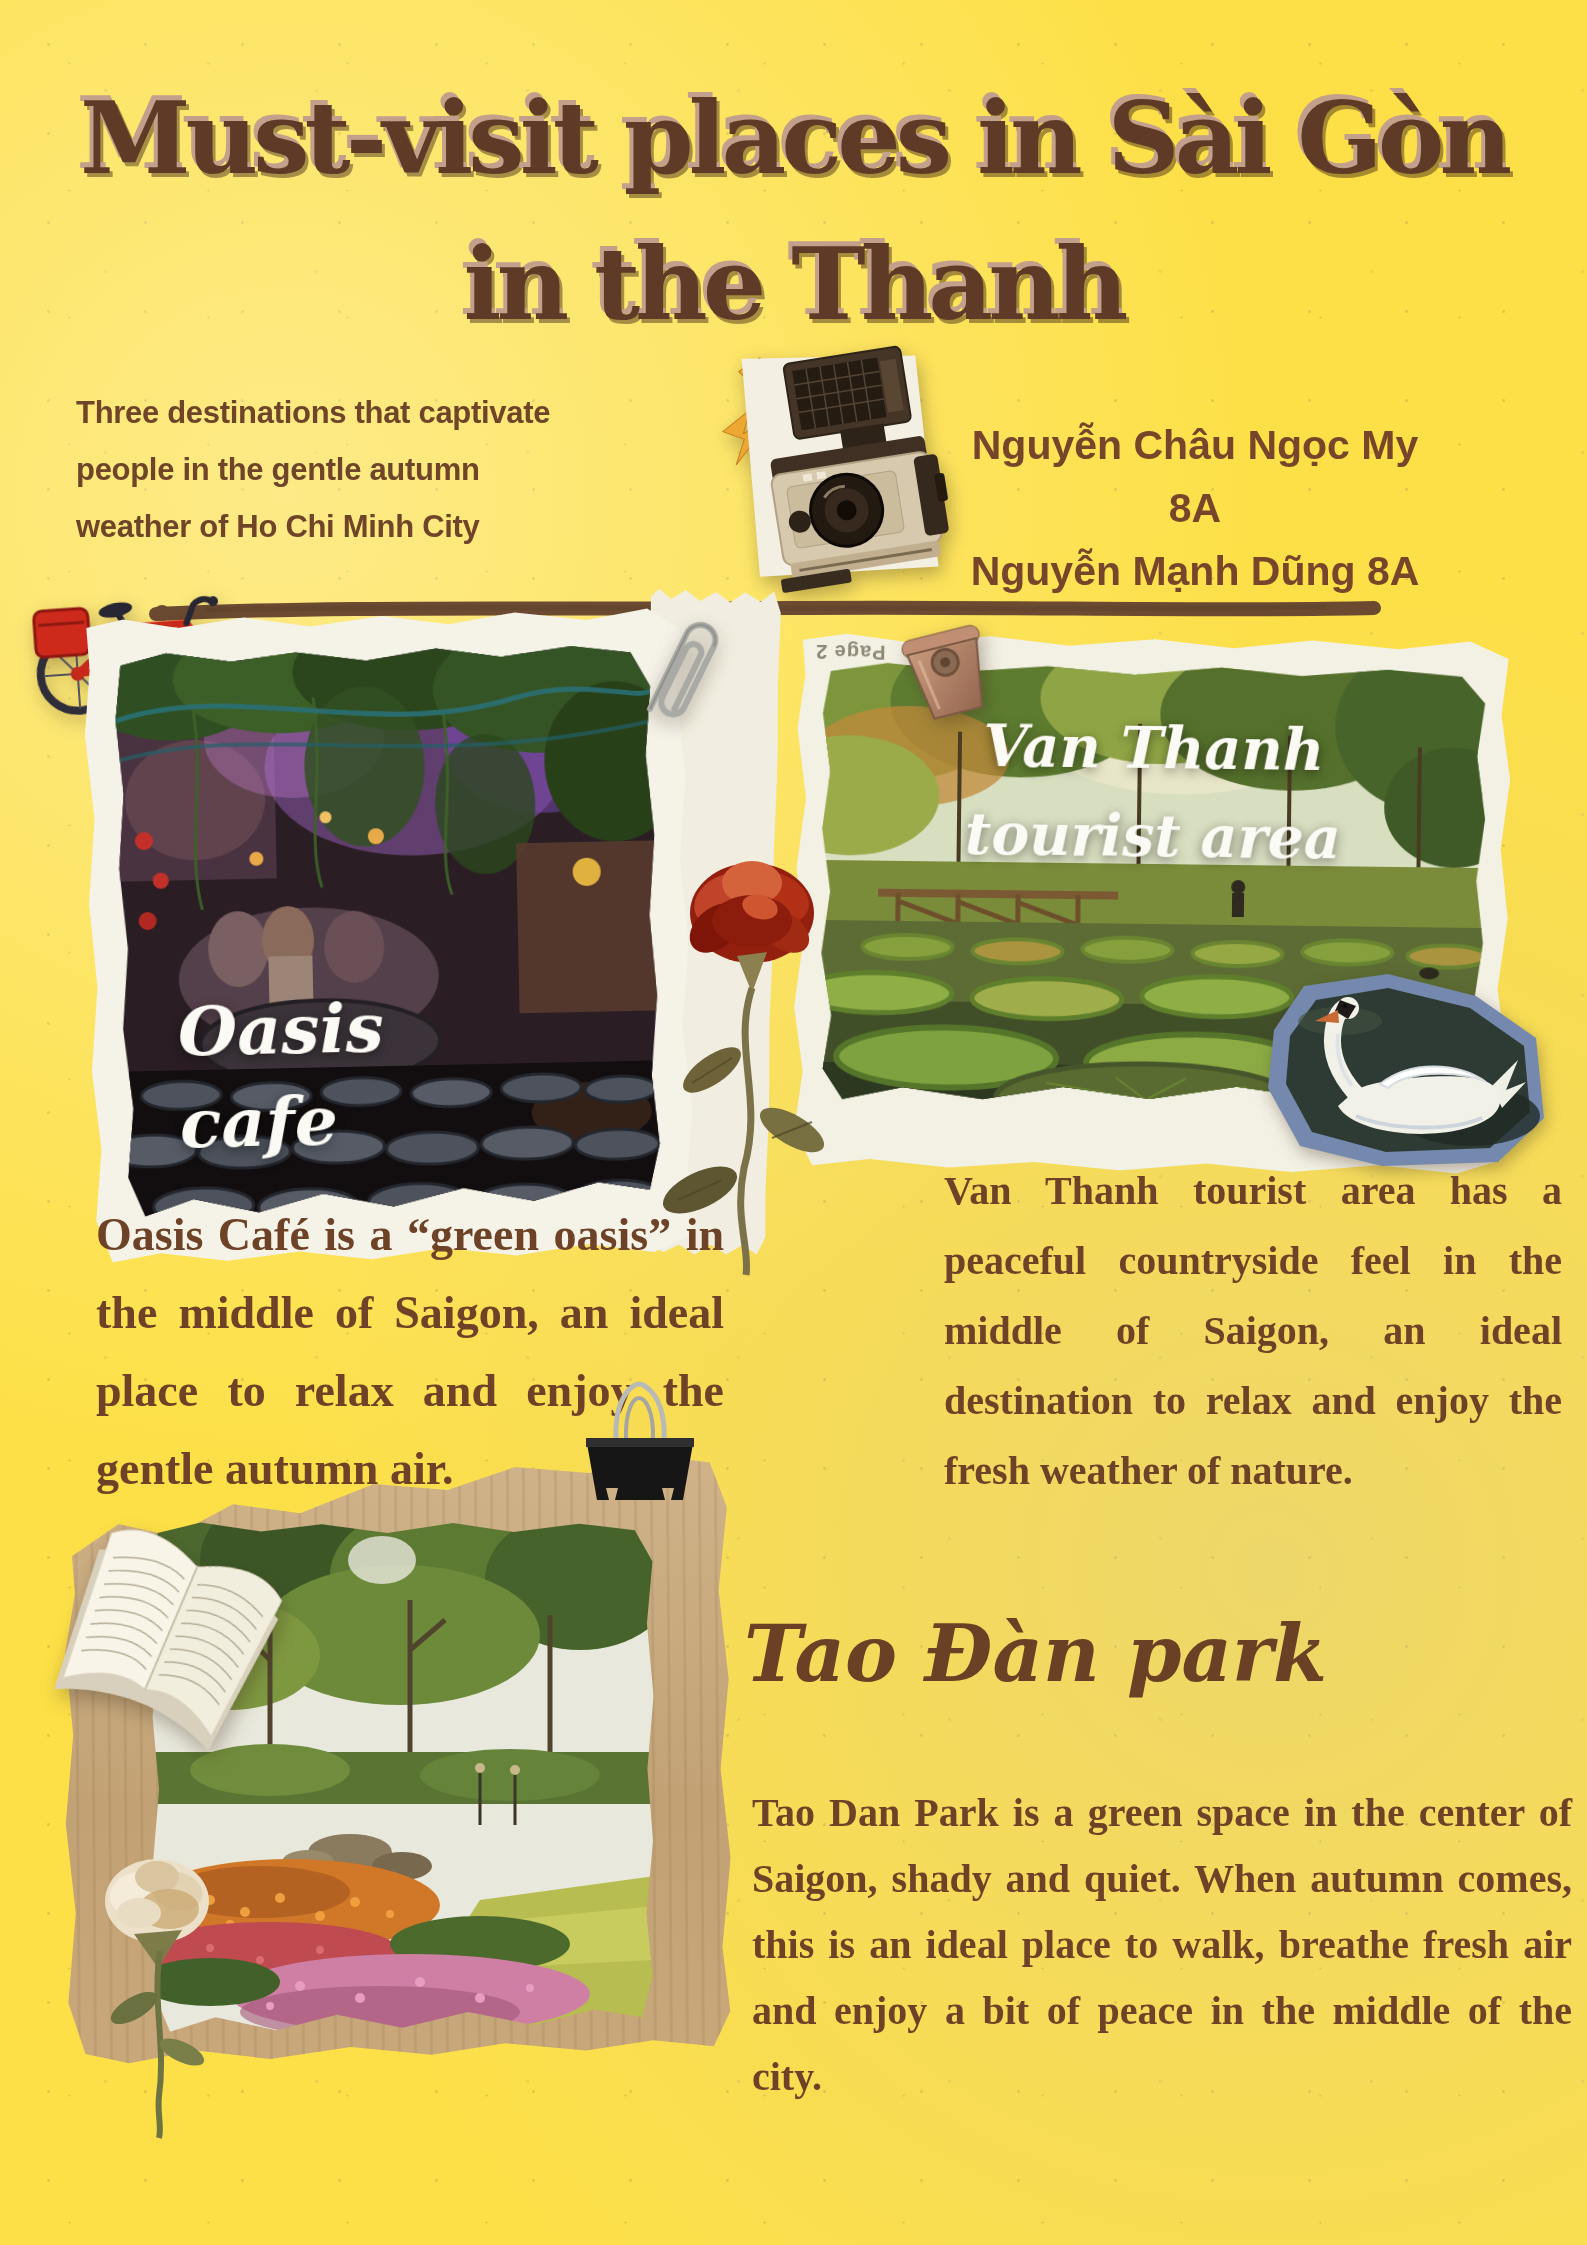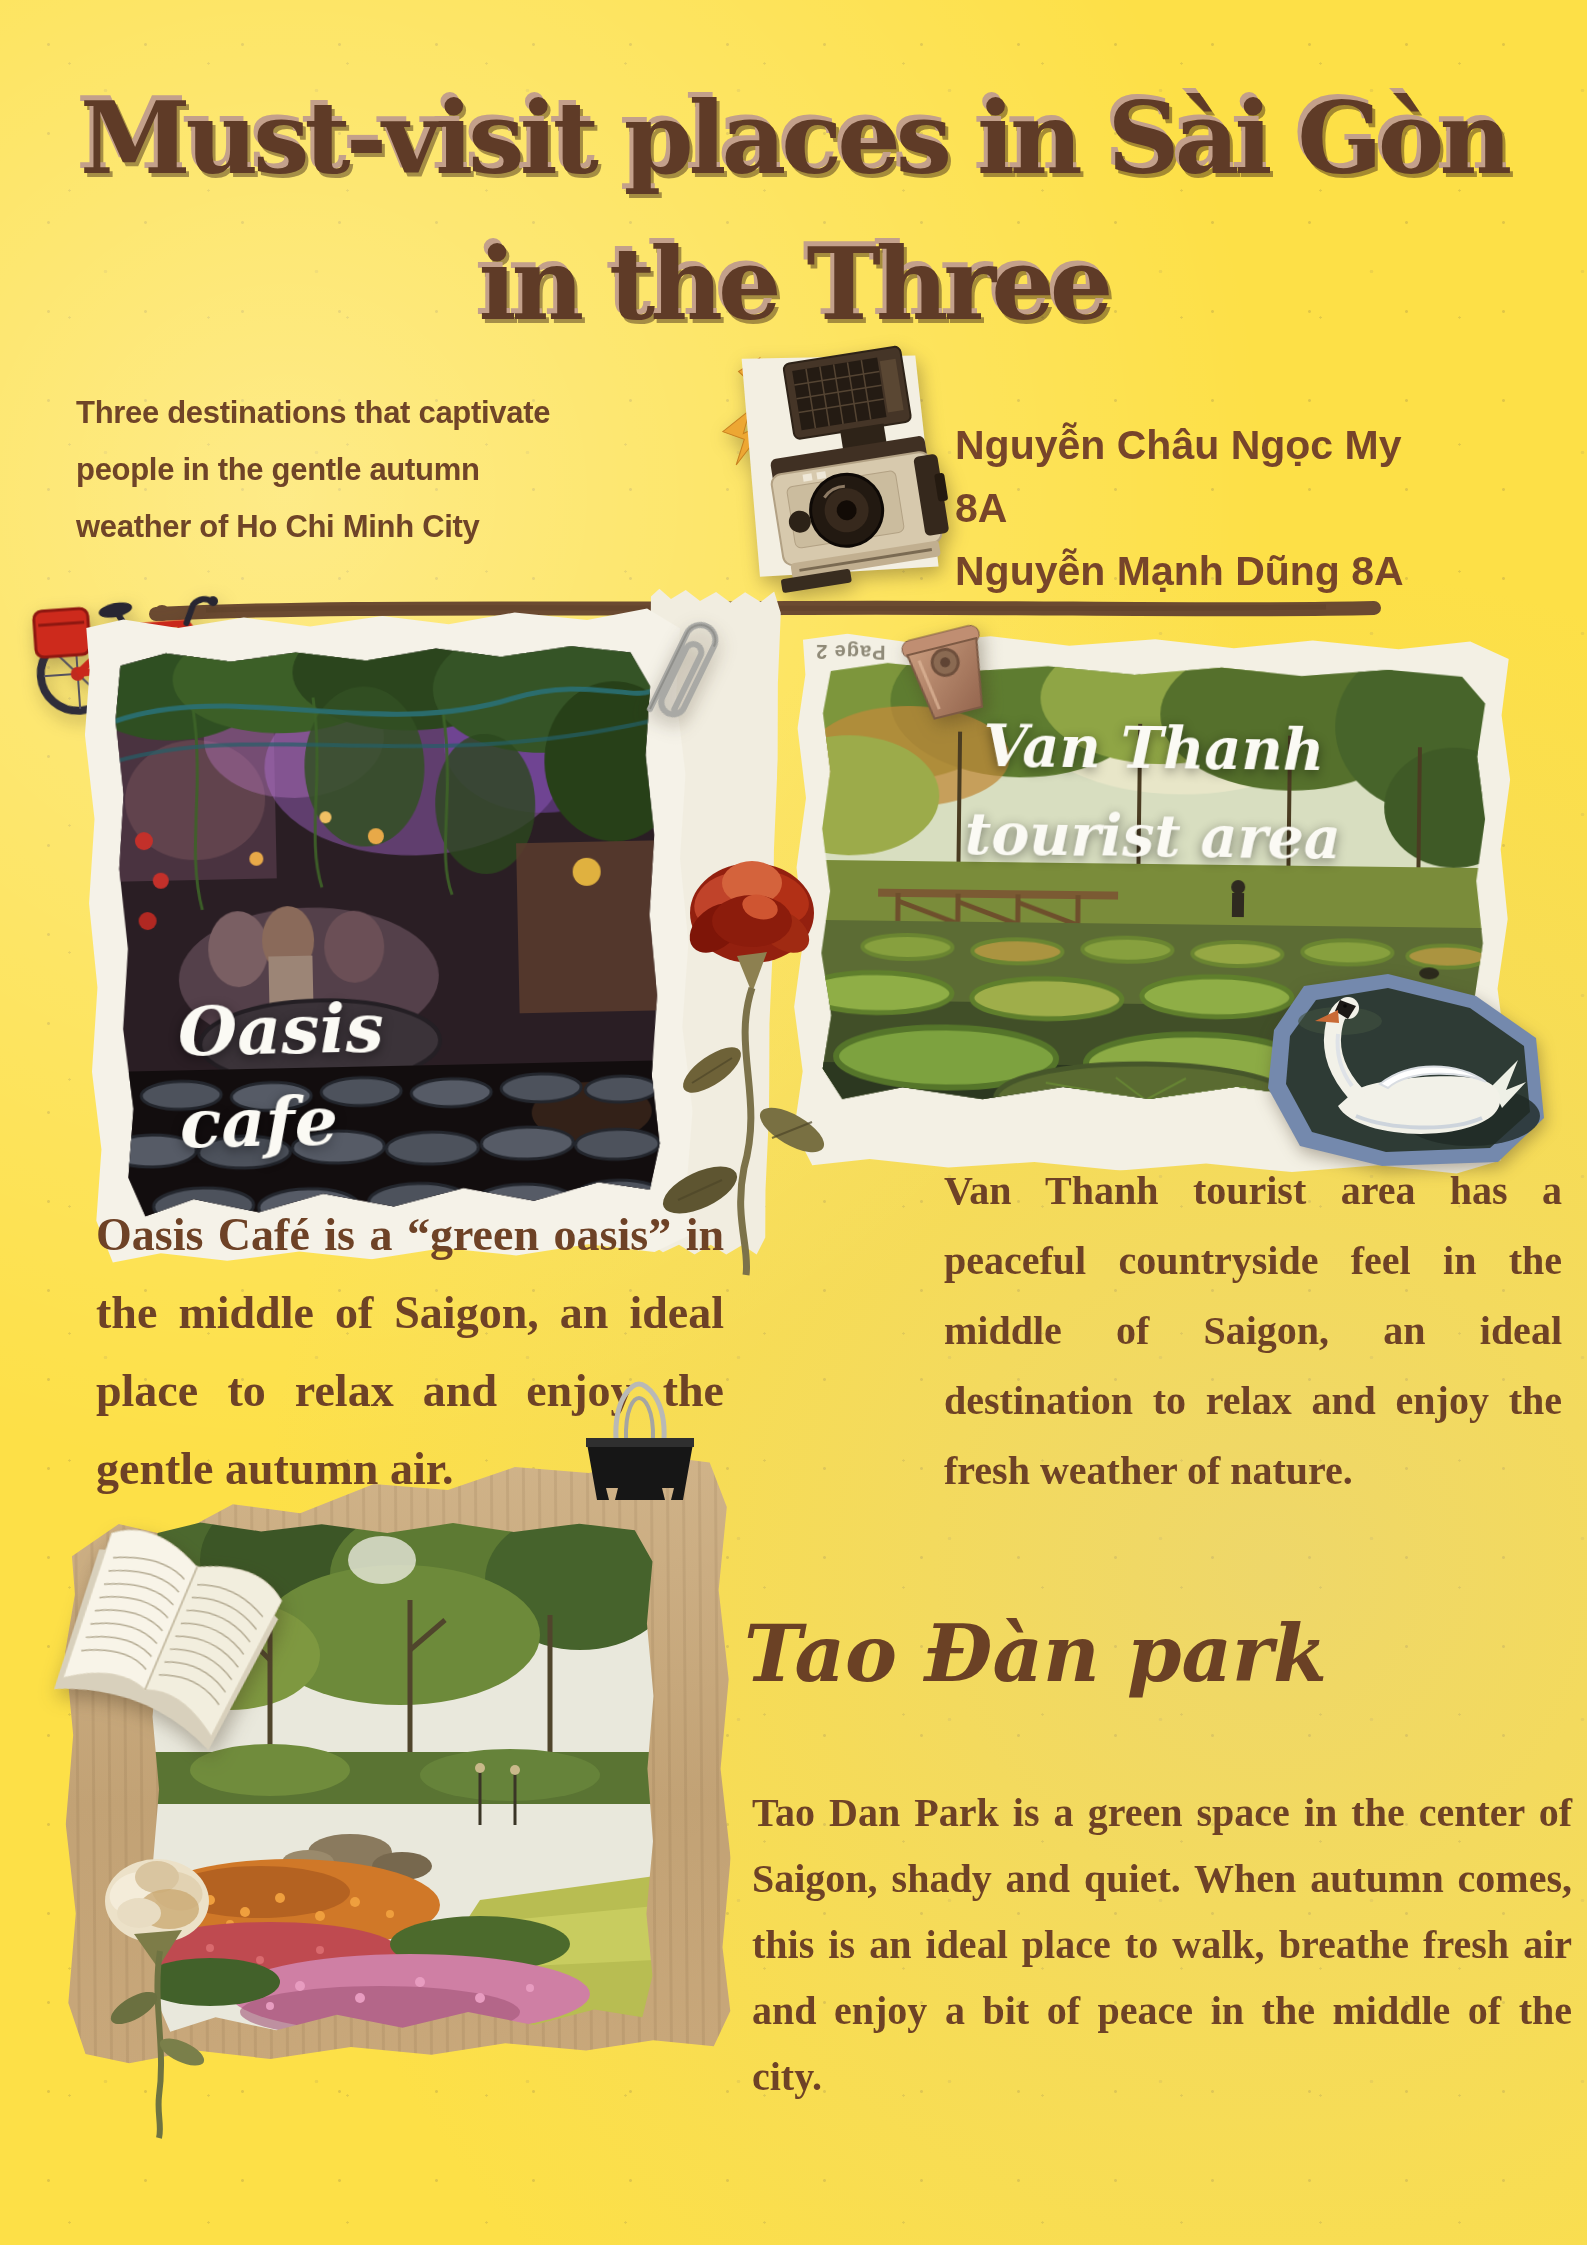--- a/index.html
+++ b/index.html
@@ -37,21 +37,21 @@
     font-family:"DejaVu Serif","Liberation Serif",serif;font-weight:700;
     font-size:100px;line-height:1.05;color:#5f3b27;letter-spacing:-5px;
     text-shadow:-4px -5px 0 #c3a08b, 3px 4px 0 rgba(58,34,20,.45);
   }
   .title1{top:86px;} .title2{top:232px;}
   .subtitle{
     left:76px;top:384px;width:500px;font-size:31px;line-height:57px;font-weight:700;
     color:#6f4428;white-space:pre-line;letter-spacing:-.3px;
   }
   .authors{
-    left:955px;top:414px;width:480px;text-align:left;font-size:41px;line-height:63px;
+    left:955px;top:414px;width:480px;text-align:center;font-size:41px;line-height:63px;
     font-weight:700;color:#77452a;white-space:pre-line;
   }
   .para{font-weight:700;color:#6e4226;text-align:justify;font-family:Liberation Serif, serif;}
   .para-oasis{left:96px;top:1196px;width:628px;font-size:46px;line-height:78px;}
   .para-vt{left:944px;top:1156px;width:618px;font-size:40px;line-height:70px;}
   .para-tao{left:744px;top:1772px;width:820px;font-size:40px;line-height:66px;}
   .tao-heading{
     left:744px;top:1608px;font-family:"DejaVu Serif","Liberation Serif",serif;
     font-style:italic;font-weight:700;font-size:78px;color:#6b4125;margin:0;
   }
@@ -87,21 +87,21 @@
   }
   svg{display:block;}
   .sticker{filter:drop-shadow(3px 7px 9px rgba(60,45,25,.35));}
 </style>
 </head>
 <body>
 
 <div class="page">
 
   <h1 class="z title title1" style="margin:0">Must-visit places in Sài Gòn</h1>
-  <h1 class="z title title2" style="margin:0">in the Three</h1>
+  <h1 class="z title title2" style="margin:0">in the Thanh</h1>
 
   <p class="z subtitle" style="margin:0">Three destinations that captivate
 people in the gentle autumn
 weather of Ho Chi Minh City</p>
   <div class="z authors">Nguyễn Châu Ngọc My 8A
 Nguyễn Mạnh Dũng 8A</div>
 
   <div class="z sticker" style="left:660px;top:318px;">
     <svg width="290" height="290" viewBox="0 0 290 290">
       <g transform="rotate(-9 185 150)">

